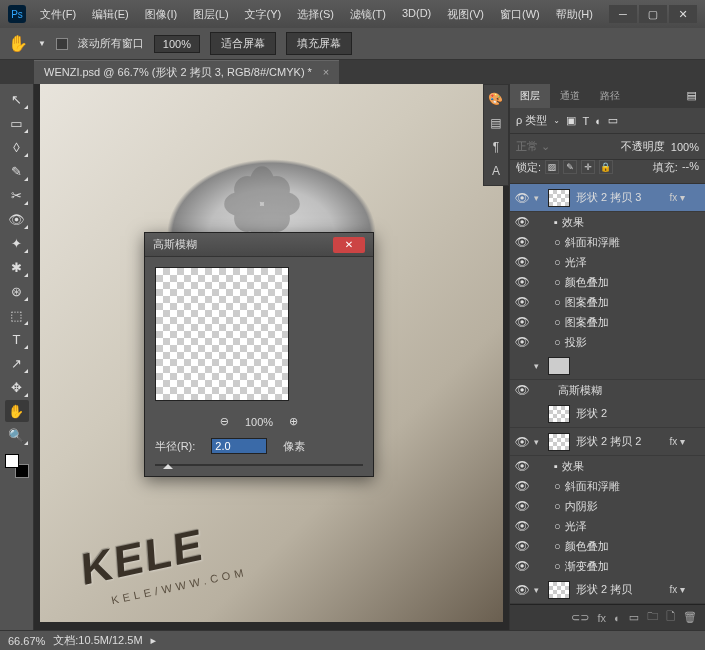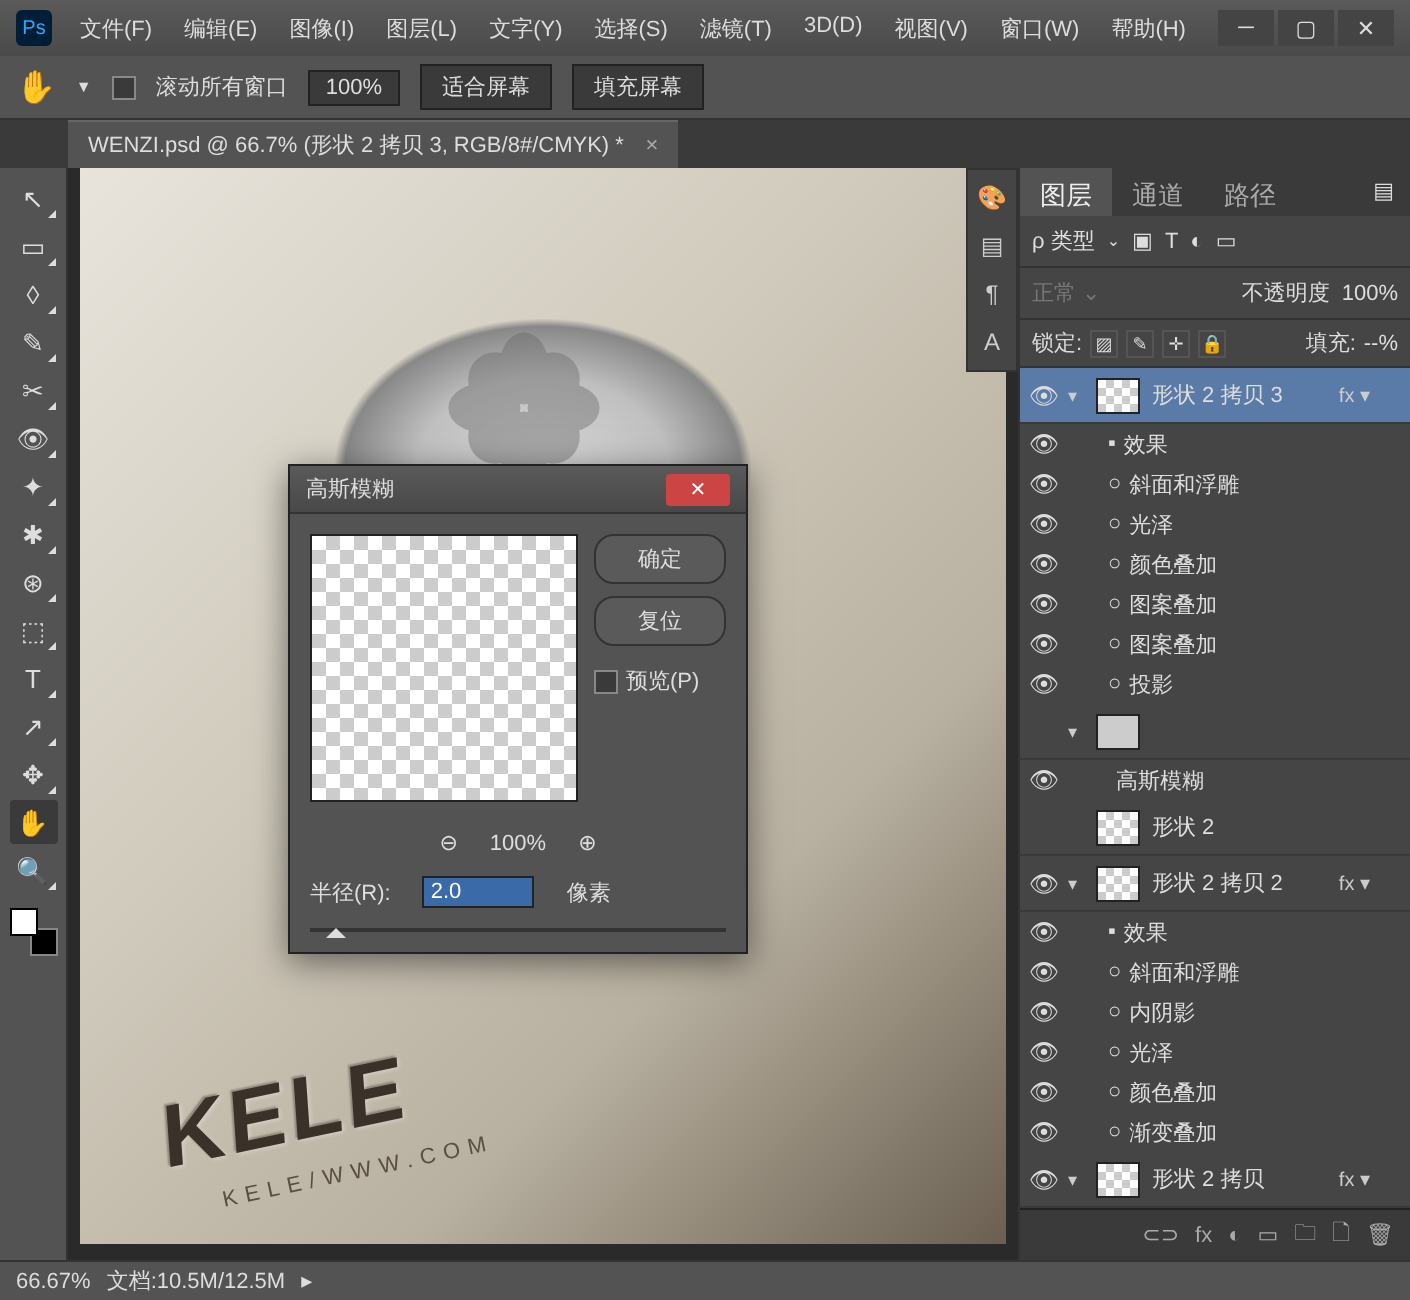--- a/index.html
+++ b/index.html
@@ -29,25 +29,25 @@
 .swatch .bg{position:absolute;width:14px;height:14px;background:#000;border:1px solid #888;bottom:0;right:0}
 .canvas{flex:1;background:#2a2a2a;position:relative;overflow:hidden}
 .canvas-img{position:absolute;left:6px;top:0;right:6px;bottom:8px;background:radial-gradient(ellipse 180px 130px at 50% 28%,#d8d8d8 0%,#c0c0c0 35%,#888 55%,transparent 58%),linear-gradient(135deg,#e8e4dc 0%,#d0cabc 40%,#b8b0a0 70%,#6a5f50 100%)}
 .kele-text{position:absolute;left:40px;bottom:40px;transform:rotate(-12deg) skewX(-8deg);color:#3a3228;font-weight:bold;font-size:44px;letter-spacing:2px;text-shadow:1px 1px 2px rgba(255,255,255,0.3),-1px -1px 1px rgba(0,0,0,0.3)}
 .kele-sub{position:absolute;left:70px;bottom:30px;transform:rotate(-12deg);color:#5a4f40;font-size:11px;letter-spacing:4px}
 .clover{position:absolute;left:48%;top:14%;transform:translateX(-50%);opacity:0.4}
 .rpanel{width:196px;background:#454545;border-left:1px solid #333;display:flex;flex-direction:column}
 .ricons{width:26px;position:absolute;right:196px;top:84px;background:#454545;border:1px solid #333;display:flex;flex-direction:column;gap:8px;padding:6px 0;align-items:center}
 .rico{width:16px;height:16px;cursor:pointer;color:#ccc;font-size:12px;display:flex;align-items:center;justify-content:center}
 .panel-tabs{display:flex;background:#3a3a3a;height:24px}
-.ptab{padding:5px 10px;cursor:pointer;color:#aaa;font-size:13px}
+.ptab{padding:5px 10px;cursor:pointer;color:#aaa;font-size:10px}
 .ptab.active{background:#535353;color:#eee}
 .ptab-menu{margin-left:auto;padding:5px 8px;cursor:pointer}
 .panel-opts{height:26px;background:#454545;border-bottom:1px solid #333;display:flex;align-items:center;padding:0 6px;gap:6px;font-size:10px;color:#999}
-.panel-opts2{height:24px;background:#454545;border-bottom:1px solid #333;display:flex;align-items:center;padding:0 6px;gap:4px;font-size:10px;color:#999}
+.panel-opts2{height:24px;background:#454545;border-bottom:1px solid #333;display:flex;align-items:flex-start;padding:0 6px;gap:4px;font-size:10px;color:#999}
 .lock-ico{display:flex;gap:4px}
 .lock-ico span{width:14px;height:14px;border:1px solid #555;display:flex;align-items:center;justify-content:center;font-size:9px}
 .layer-list{flex:1;overflow-y:auto;background:#454545}
 .layer-row{display:flex;align-items:center;height:28px;border-bottom:1px solid #3a3a3a;cursor:pointer}
 .layer-row.sel{background:#5a7aa8}
 .eye{width:24px;display:flex;justify-content:center;color:#ddd;font-size:12px}
 .arrow{width:14px;color:#ccc;font-size:9px}
 .thumb{width:22px;height:18px;background:#ccc;border:1px solid #222;margin-right:6px}
 .thumb.checker{background:repeating-conic-gradient(#ccc 0 25%,#fff 0 50%) 0 0/8px 8px}
 .lname{flex:1;overflow:hidden;white-space:nowrap;font-size:11px}
@@ -320,28 +320,20 @@
   <span>▸</span>
 </div>
 
 <div class="dialog">
   <div class="dlg-title">
     <span>高斯模糊</span>
     <div class="dlg-close">✕</div>
   </div>
   <div class="dlg-body">
     <div class="preview-box"></div>
-    <div class="dlg-btns">
-      <div class="dlg-btn">确定</div>
-      <div class="dlg-btn">复位</div>
-      <div class="dlg-chk-row">
-        <div class="chk"></div>
-        <span>预览(P)</span>
-      </div>
-    </div>
   </div>
   <div class="dlg-zoom">
     <span class="zm">⊖</span>
     <span>100%</span>
     <span class="zm">⊕</span>
   </div>
   <div class="dlg-radius">
     <span>半径(R):</span>
     <input value="2.0" style="">
     <span>像素</span>

